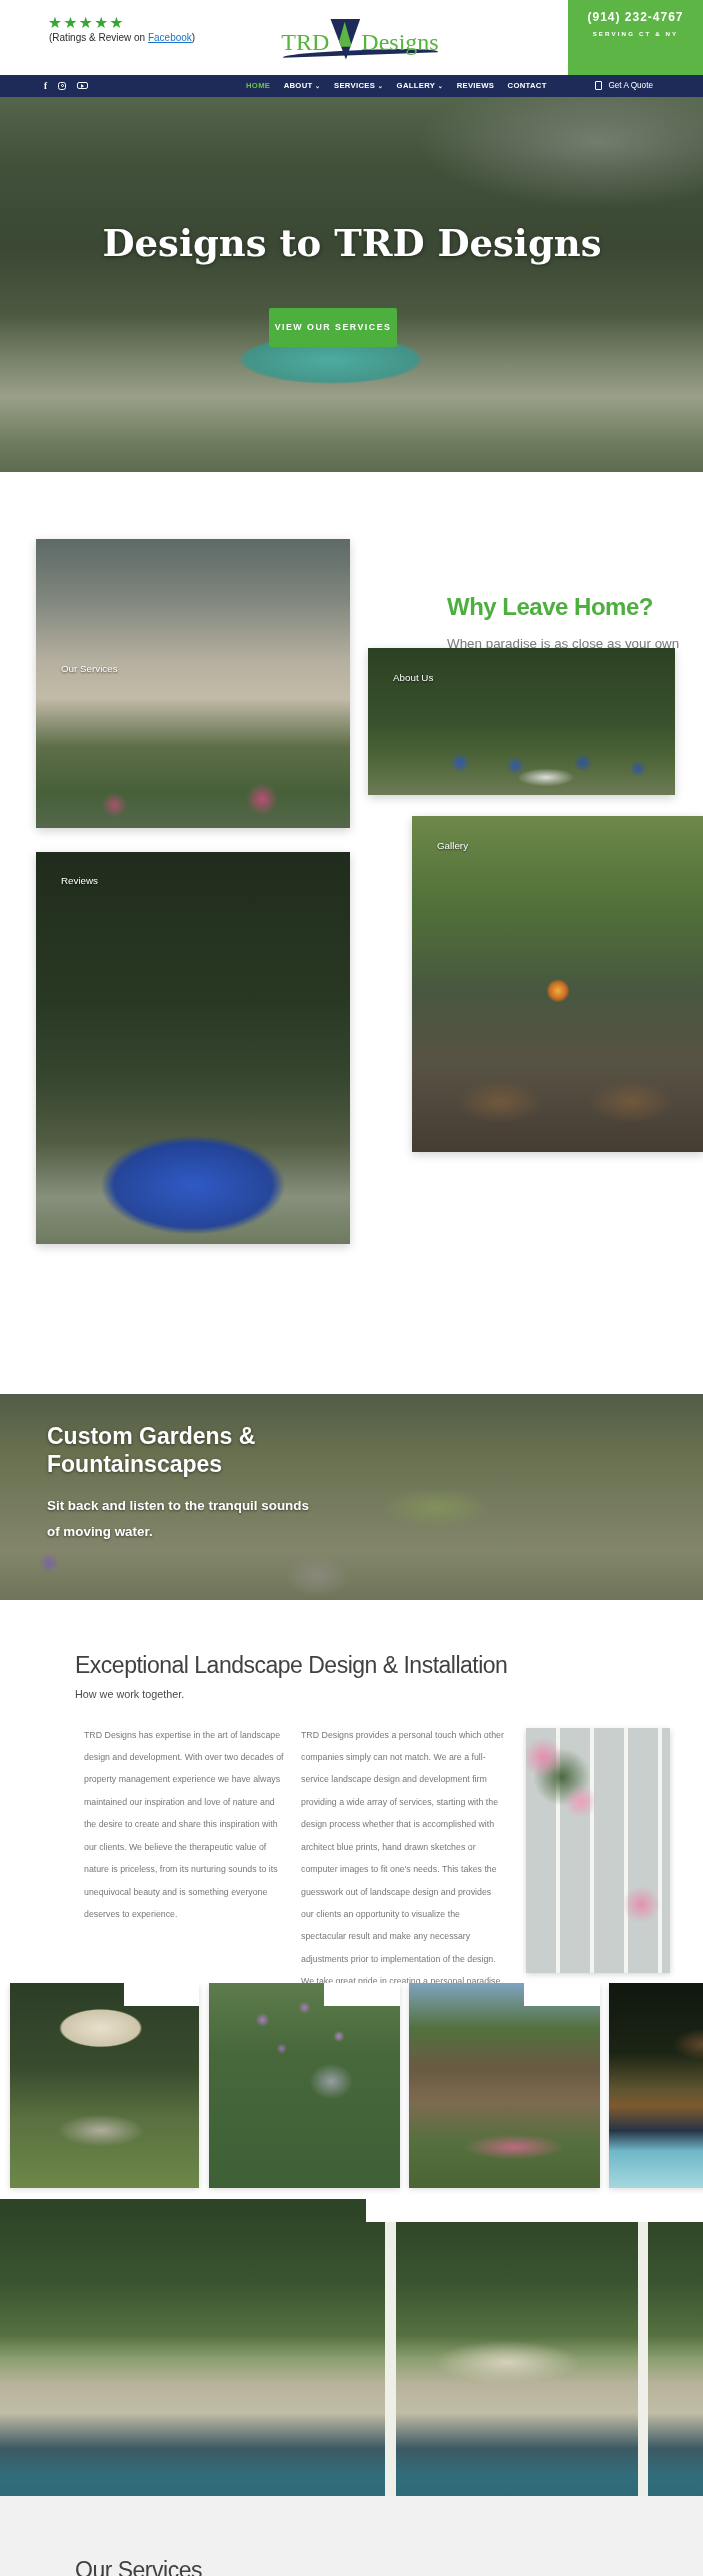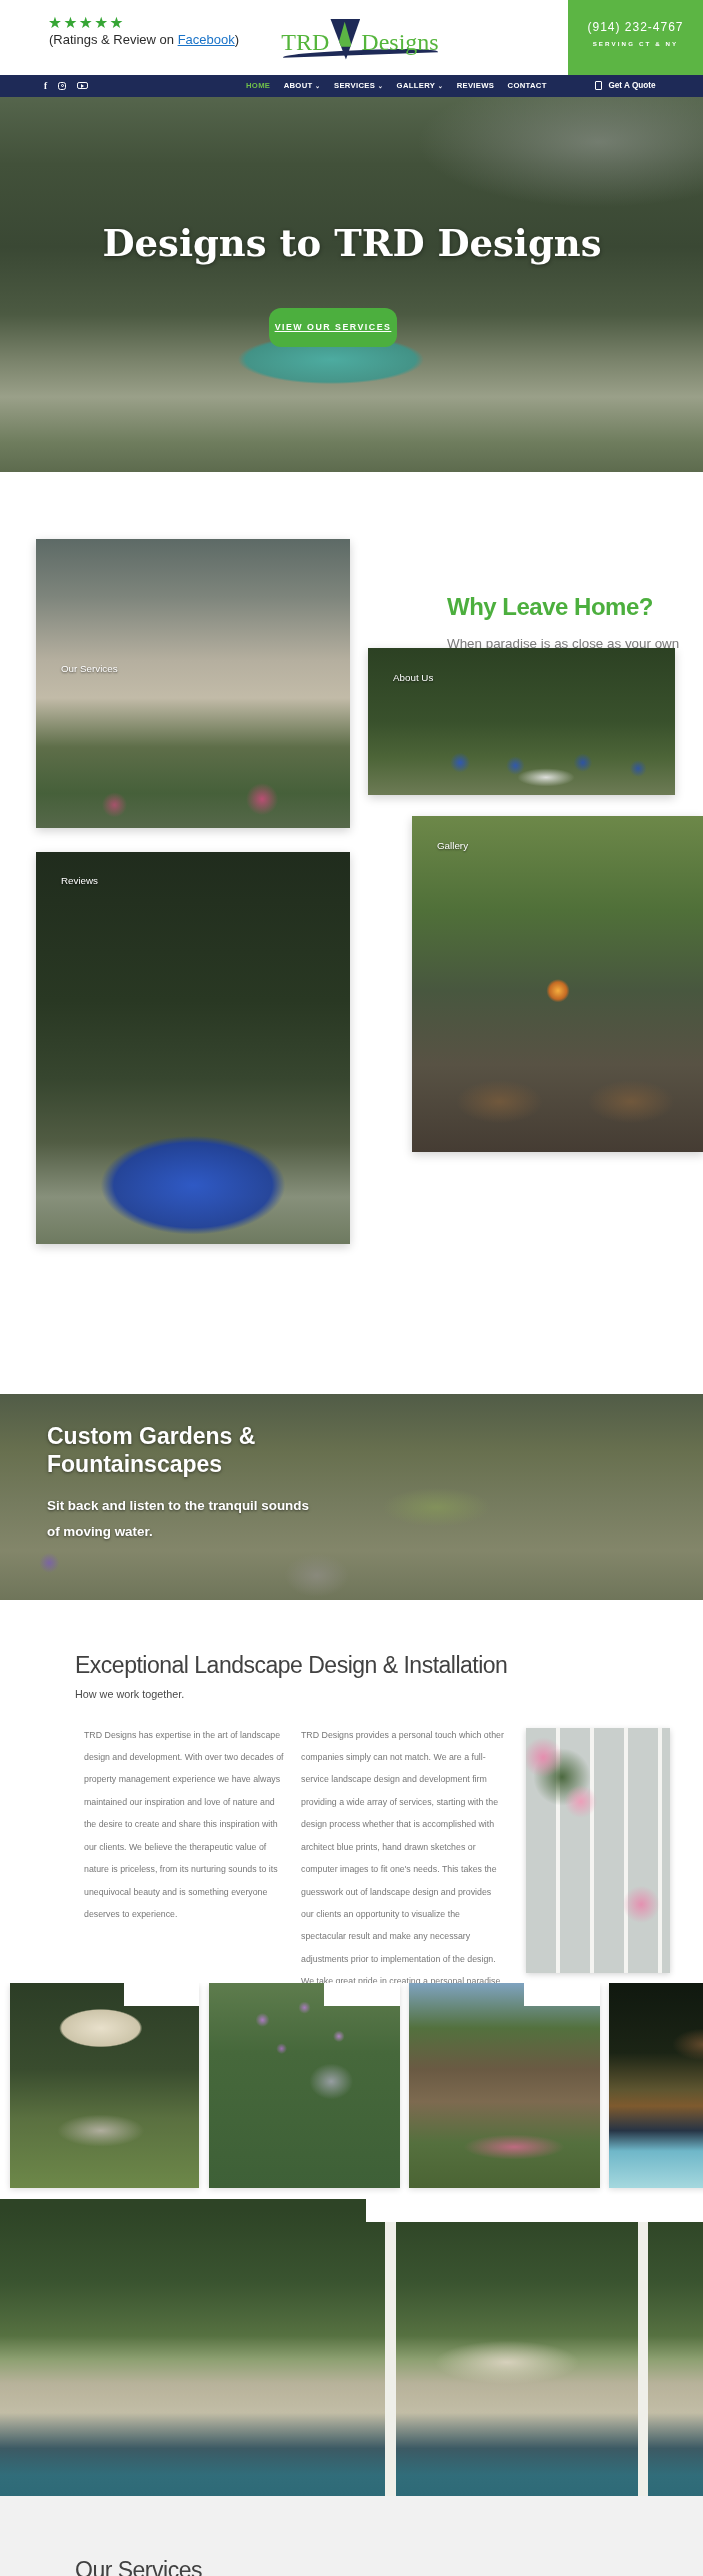--- a/index.html
+++ b/index.html
@@ -4,57 +4,57 @@
 <style>
   * { margin:0; padding:0; box-sizing:border-box; }
   html,body { width:704px; }
   body { font-family:"Liberation Sans", sans-serif; background:#fff; overflow-x:hidden; position:relative; }
   .abs { position:absolute; }
   section { position:relative; width:704px; overflow:hidden; }
 
   
   .topbar { height:75px; background:#fff; }
   .stars { left:48px; top:14px; font-size:15.5px; letter-spacing:1.5px; color:#36a635; }
-  .ratings { left:26px; top:32px; font-size:13px; color:#2b2b2b;padding-left:23px; }
+  .ratings { left:26px; top:32px; font-size:10px; color:#2b2b2b;padding-left:23px; }
   .ratings a { color:#1a73c8; text-decoration:underline; }
   .logo { left:275px; top:9.3px; width:170px; text-align:center; }
   .logo-row { position:relative; height:40px; }
   .logo-trd, .logo-designs { font-family:"Liberation Serif", serif; font-size:24px; color:#55b53c; position:relative; z-index:2; }
   .logo-mark { display:inline-block; width:30px; height:41px; background:#1e2a57; clip-path:polygon(0 0,100% 0,52% 100%); position:relative; top:9.3px; margin:0 1px; z-index:1; }
   .logo-mark i { position:absolute; left:7.2px; top:3.1px; width:14.4px; height:25px; background:#5cb544; clip-path:polygon(50% 0,100% 100%,0 100%); }
   .logo-swoosh { margin:1px auto 0; width:155px; height:4.6px; background:#1e2a57; border-radius:60% 40% 50% 50% / 100% 100% 0 0; transform:rotate(-2deg); }
   .phonebox { left:568px; top:0; width:135px; height:75px; background:#5cb544; color:#fff; text-align:center; }
-  .phone-number { margin-top:20px; font-size:12px; font-weight:normal; letter-spacing:1px; }
+  .phone-number { margin-top:10px; font-size:12px; font-weight:bold; letter-spacing:1px; }
   .serving { margin-top:6.2px; font-size:6.2px; font-weight:bold; letter-spacing:2.1px; }
 
   
   .mainnav { height:21.6px; background:#1e2a57; display:flex; align-items:center; }
   .nav-social { position:absolute; left:44px; display:flex; gap:11.3px; align-items:center; }
   .icon-fb { color:#fff; font-family:"Liberation Serif",serif; font-weight:bold; font-size:9.3px; }
   .icon-ig { width:7.7px; height:7.7px; border:1px solid #fff; border-radius:2.6px; position:relative; display:inline-block; }
   .icon-ig::after { content:""; position:absolute; inset:1.3px; border:0.9px solid #fff; border-radius:50%; }
   .icon-yt { width:10.3px; height:7.2px; border:1px solid #fff; border-radius:2.1px; position:relative; display:inline-block; }
   .icon-yt::after { content:""; position:absolute; left:2.6px; top:1px; border-left:3.1px solid #fff; border-top:2.1px solid transparent; border-bottom:2.1px solid transparent; }
   .nav-menu { position:absolute; left:246px; display:flex; gap:13.4px; align-items:center; }
   .nav-item { color:#fff; font-size:7.7px; font-weight:bold; letter-spacing:0.3px; cursor:pointer; display:flex; gap:2.6px; align-items:center; }
   .nav-item .caret { font-size:6.2px; }
   .nav-item.active { color:#6fc04a;align-items:center; }
-  .nav-quote { position:absolute; left:595px; display:flex; gap:6.2px; align-items:center; color:#fff; font-size:8.2px; font-weight:bold; cursor:pointer; }
+  .nav-quote { position:absolute; left:595px; display:flex; gap:6.2px; align-items:center; color:#fff; font-size:8.2px; font-weight:normal; cursor:pointer; }
   .doc-icon { width:7.2px; height:9.3px; border:1px solid #fff; border-radius:1px; background:repeating-linear-gradient(180deg, transparent 0 1px, #fff 1px 1.5px, transparent 1.5px 2.6px); background-clip:content-box; padding:1px; }
 
   
   .hero { height:375px; color:#fff;
     background:
       radial-gradient(ellipse 155px 41px at 47% 70%, rgba(72,176,166,.9) 0%, rgba(58,150,140,.85) 55%, rgba(58,150,140,0) 60%),
       radial-gradient(ellipse 258px 93px at 85% 12%, rgba(150,155,150,.55), rgba(150,155,150,0) 70%),
       linear-gradient(180deg,#55654c 0%,#42513a 18%,#3a4834 40%,#4c5a42 58%,#79826a 70%,#9aa089 80%,#6f7d5e 92%,#5d6b4e 100%);
   }
   .hero-title { width:100%; top:124px; text-align:center; font-family:"DejaVu Serif","Liberation Serif",serif; font-size:37px; color:#fff; text-shadow:0 1px 4.1px rgba(0,0,0,.45); }
   .hero-sub { width:100%; top:183px; text-align:center; font-size:10.3px; font-weight:bold; letter-spacing:3.6px; text-shadow:0 0.5px 2.6px rgba(0,0,0,.5); }
-  .hero-btn { left:269px; top:211px; width:128px; height:39px; background:#4caf3e; border:none; border-radius:12px; color:#fff; font-family:inherit; font-size:8.8px; font-weight:bold; letter-spacing:1.5px; cursor:pointer;text-decoration:underline; }
+  .hero-btn { left:269px; top:211px; width:128px; height:39px; background:#4caf3e; border:none; border-radius:2px; color:#fff; font-family:inherit; font-size:8.8px; font-weight:bold; letter-spacing:1.5px; cursor:pointer; }
 
   
   .intro { height:922px; background:#fff; }
   .card { box-shadow:0 3.1px 9.3px rgba(0,0,0,.18); cursor:pointer; }
   .card-label { position:absolute; left:25px; color:#fff; font-size:9.8px; text-shadow:0 0.5px 2.1px rgba(0,0,0,.6); }
   .why-heading { left:447px; top:121px; font-size:24px; font-weight:bold; color:#4caf3e; letter-spacing:-0.5px; }
   .why-text { left:447px; top:157px; width:260px; font-size:13.4px; line-height:2.2; color:#7c7c7c; }
 
   
   .ph-house { background:

